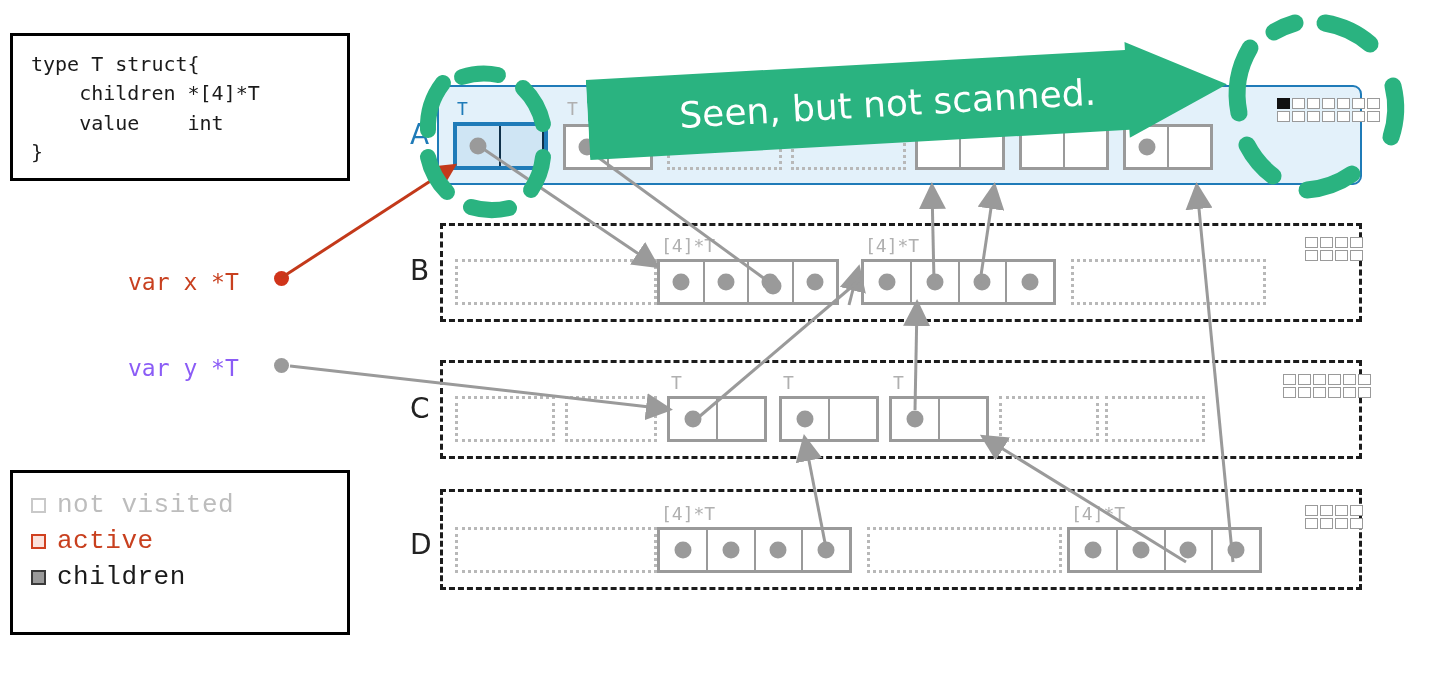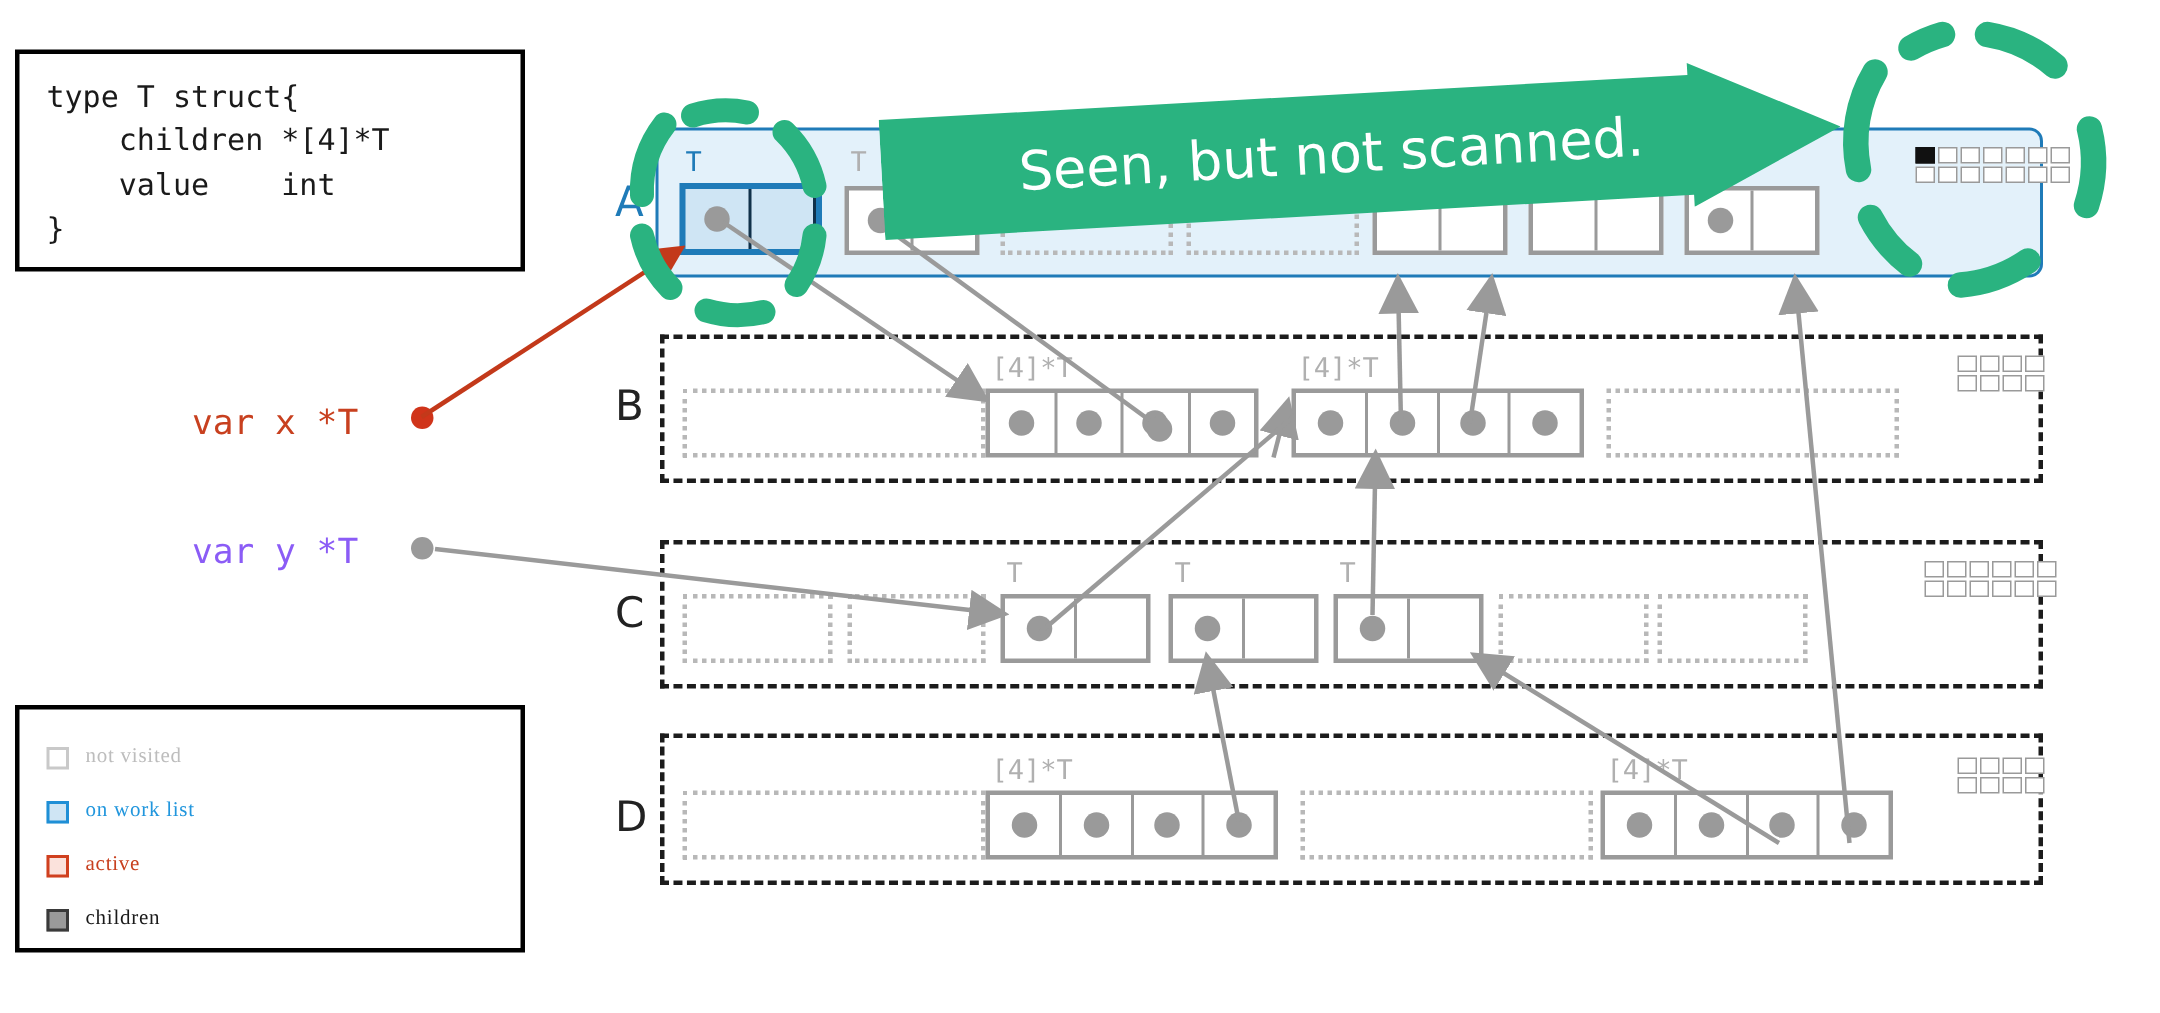--- a/index.html
+++ b/index.html
@@ -13,21 +13,21 @@
            border:3px solid #000;background:#fff;box-sizing:border-box;}
   .codebox pre{margin:0;padding:14px 0 0 18px;font-family:"DejaVu Sans Mono",monospace;
            font-size:20px;line-height:1.47;color:#1a1a1a;white-space:pre;}
 
   
   .legendbox{position:absolute;left:10px;top:470px;width:340px;height:165px;
            border:3px solid #000;background:#fff;box-sizing:border-box;
            padding:14px 0 0 18px;}
   .legrow{display:flex;align-items:center;height:36px;}
   .legsw{width:15px;height:15px;border:2px solid #999;box-sizing:border-box;margin-right:11px;flex:none;}
-  .legtxt{font-family:Liberation Serif, serif;font-size:14px;letter-spacing:.5px;}
+  .legtxt{font-family:Liberation Mono, monospace;font-size:26px;letter-spacing:.5px;}
 
   
   .varlabel{position:absolute;font-family:"DejaVu Sans Mono",monospace;font-size:23px;
             white-space:nowrap;}
   .vardot{position:absolute;width:15px;height:15px;border-radius:50%;}
 
   
   .rowlabel{position:absolute;font-family:"DejaVu Sans",sans-serif;font-size:28px;color:#222;}
   .rowlabel.a{color:#1f7bb8;}
 
@@ -75,24 +75,20 @@
     <pre>type T struct{
     children *[4]*T
     value    int
 }</pre>
   </div>
 
   <div class="legendbox">
     <div class="legrow">
       <span class="legsw" style="border-color:#c9c9c9;background:#fff;"></span>
       <span class="legtxt" style="color:#bdbdbd;">not visited</span>
-    </div>
-    <div class="legrow">
-      <span class="legsw" style="border-color:#1f8fd6;background:#cfe5f4;"></span>
-      <span class="legtxt" style="color:#2196dd;">on work list</span>
     </div>
     <div class="legrow">
       <span class="legsw" style="border-color:#d0401f;background:#fbe2dc;"></span>
       <span class="legtxt" style="color:#c8401f;">active</span>
     </div>
     <div class="legrow">
       <span class="legsw" style="border-color:#3a3a3a;background:#9a9a9a;"></span>
       <span class="legtxt" style="color:#1a1a1a;">children</span>
     </div>
   </div>

